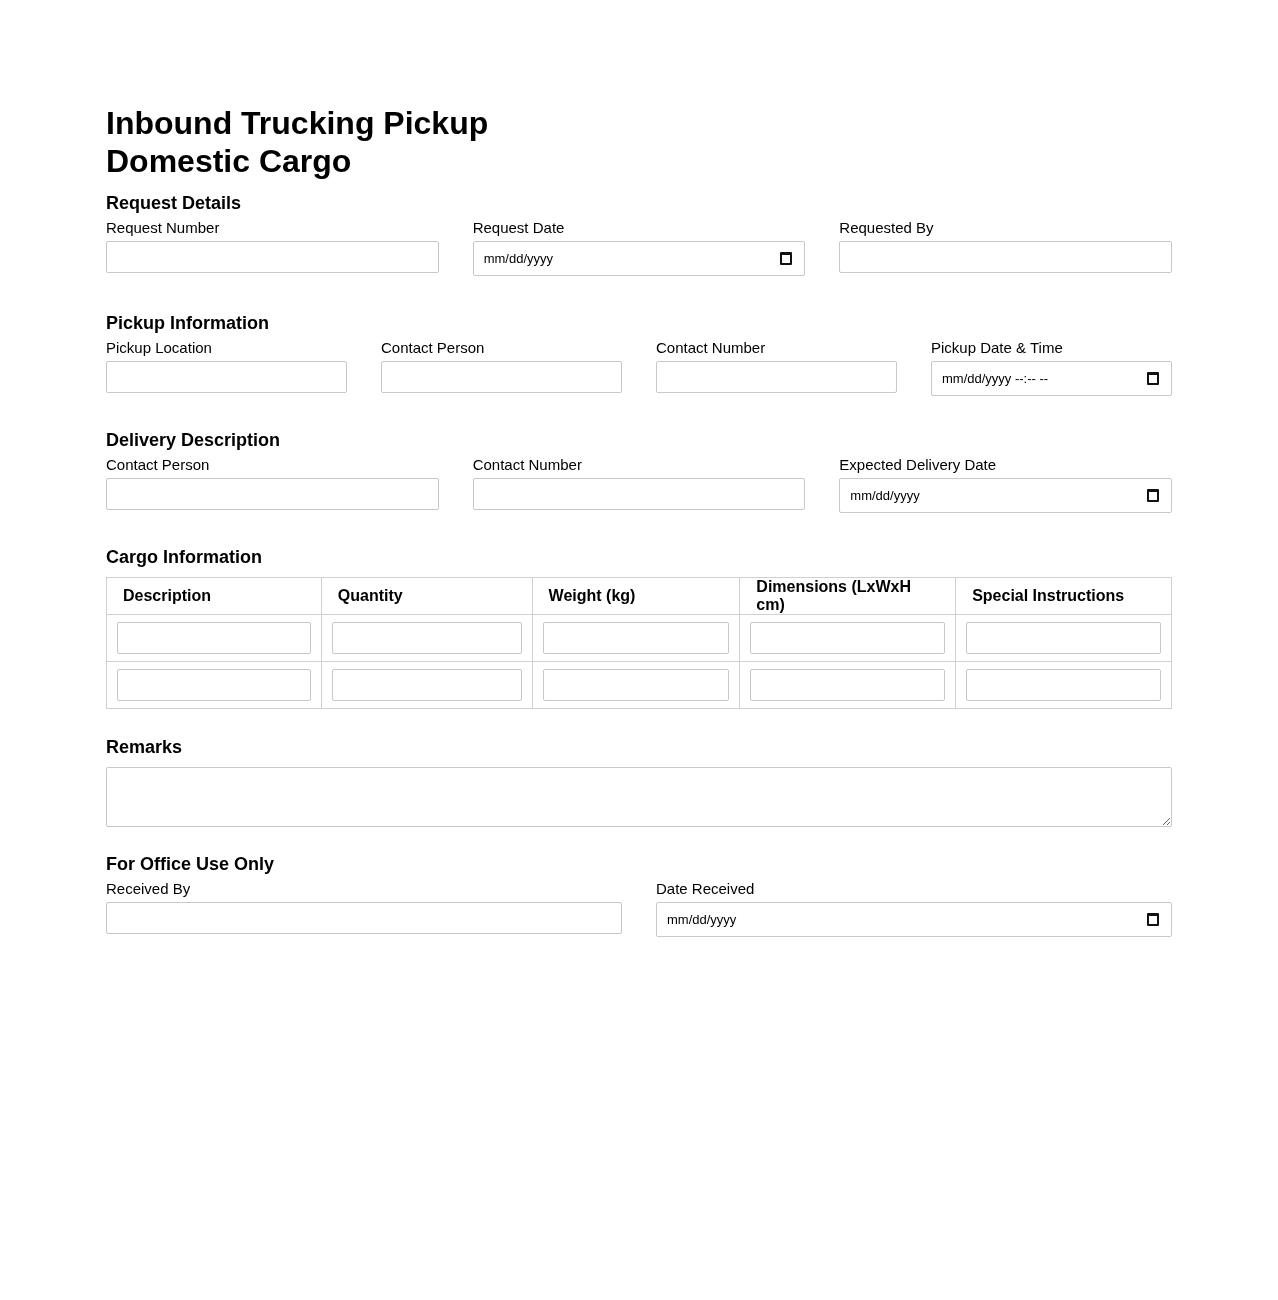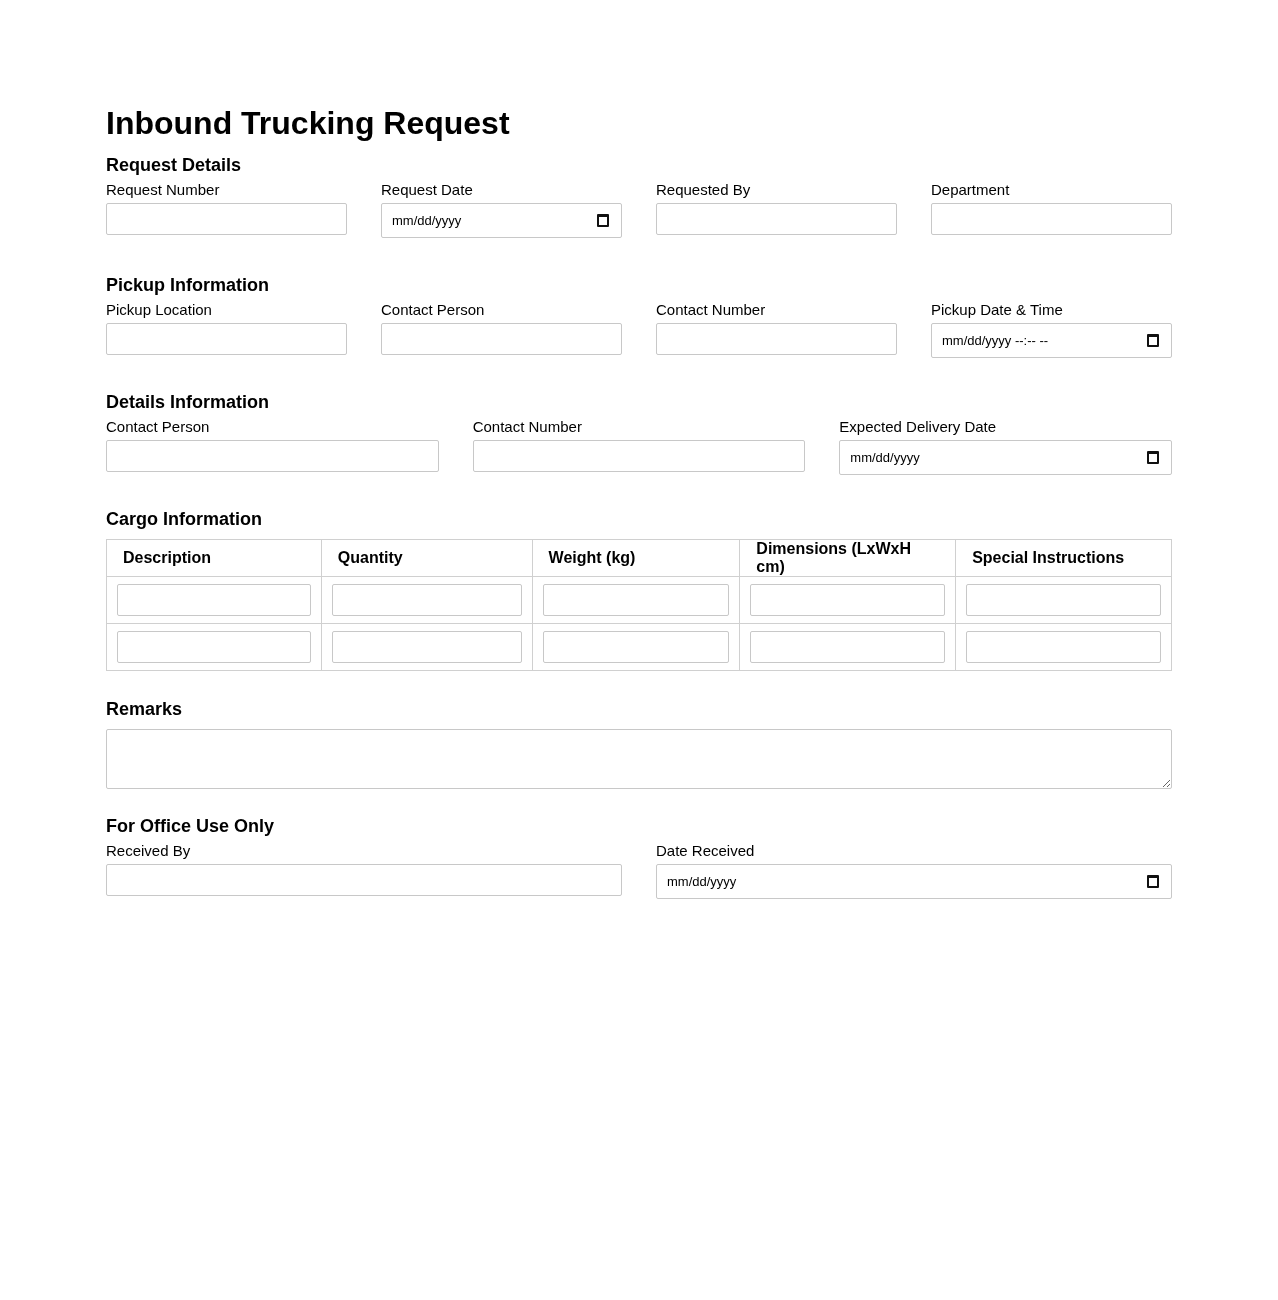--- a/index.html
+++ b/index.html
@@ -22,43 +22,40 @@
   th { height: 33px; font-size: 16px; font-weight: bold; padding: 0 16px; }
   td { height: 47px; padding: 0 10px; }
   td .txt { height: 32px; }
   textarea { display: block; width: 1066px; height: 60px; border: 1px solid #c8c8c8; border-radius: 2px; margin-top: 9px; resize: vertical; }
 </style>
 </head>
 <body>
 
 <div class="container">
   <h1>
-    <span>Inbound Trucking Request</span><br>
+    <span>Inbound Trucking Pickup</span><br>
+    <span>Domestic Cargo</span>
   </h1>
 
   <div class="section" style="margin-top:12px;">
     <h2>Request Details</h2>
     <div class="row">
       <div class="field">
           <label>Request Number</label>
           <div class="txt"></div>
         </div>
       <div class="field">
           <label>Request Date</label>
           <div class="date">
             <span>mm/dd/yyyy</span>
             <span class="cal"></span>
           </div>
         </div>
       <div class="field">
           <label>Requested By</label>
-          <div class="txt"></div>
-        </div>
-      <div class="field">
-          <label>Department</label>
           <div class="txt"></div>
         </div>
     </div>
   </div>
 
   <div class="section" style="margin-top:36px;">
     <h2>Pickup Information</h2>
     <div class="row">
       <div class="field">
           <label>Pickup Location</label>
@@ -76,21 +73,21 @@
           <label>Pickup Date &amp; Time</label>
           <div class="date">
             <span style="white-space:pre;">mm/dd/yyyy --:-- --</span>
             <span class="cal"></span>
           </div>
         </div>
     </div>
   </div>
 
   <div class="section" style="margin-top:33px;">
-    <h2>Details Information</h2>
+    <h2>Delivery Description</h2>
     <div class="row">
       <div class="field">
           <label>Contact Person</label>
           <div class="txt"></div>
         </div>
       <div class="field">
           <label>Contact Number</label>
           <div class="txt"></div>
         </div>
       <div class="field">

